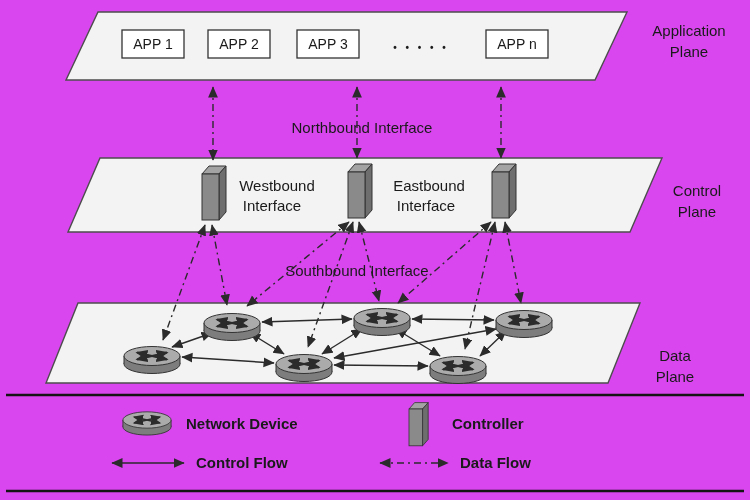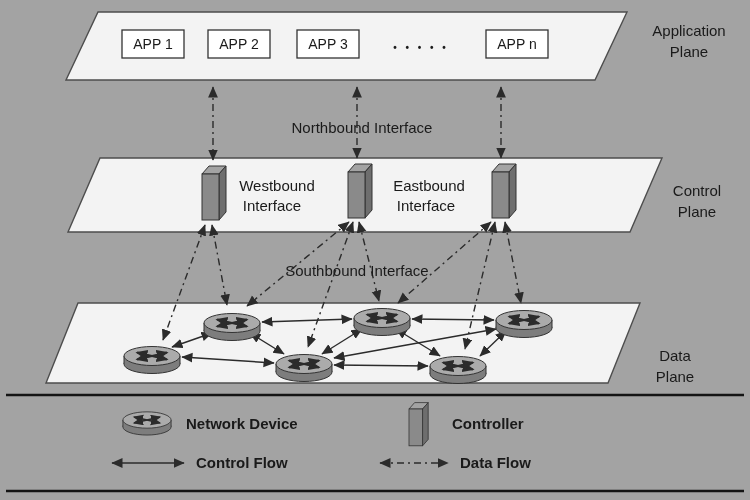--- a/index.html
+++ b/index.html
@@ -1,16 +1,16 @@
 <!DOCTYPE html>
 <html><head>
 <meta charset="utf-8">
 <style>
   html,body { margin:0; padding:0; background:#ffffff; }
-  .page { width:750px; height:500px; position:relative; background:#a3a3a3; overflow:hidden; }
+  .page { width:750px; height:500px; position:relative; background:#d946ef; overflow:hidden; }
   text { font-family:"Liberation Sans", sans-serif; fill:#1a1a1a; }
   .t14  { font-size:14px; }
   .t15  { font-size:15px; }
   .t15b { font-size:15px; font-weight:bold; }
   .dots { font-size:10px; font-weight:bold; letter-spacing:3px; }
   .plane  { fill:#f3f3f3; stroke:#4d4d4d; stroke-width:1.4; }
   .appbox { fill:#ffffff; stroke:#333333; stroke-width:1.3; }
   .cflow  { stroke:#2b2b2b; stroke-width:1.4; fill:none; }
   .dflow  { stroke:#2b2b2b; stroke-width:1.4; fill:none; stroke-dasharray:7 4 2 4; }
   .sep    { stroke:#141414; stroke-width:2.6; }

